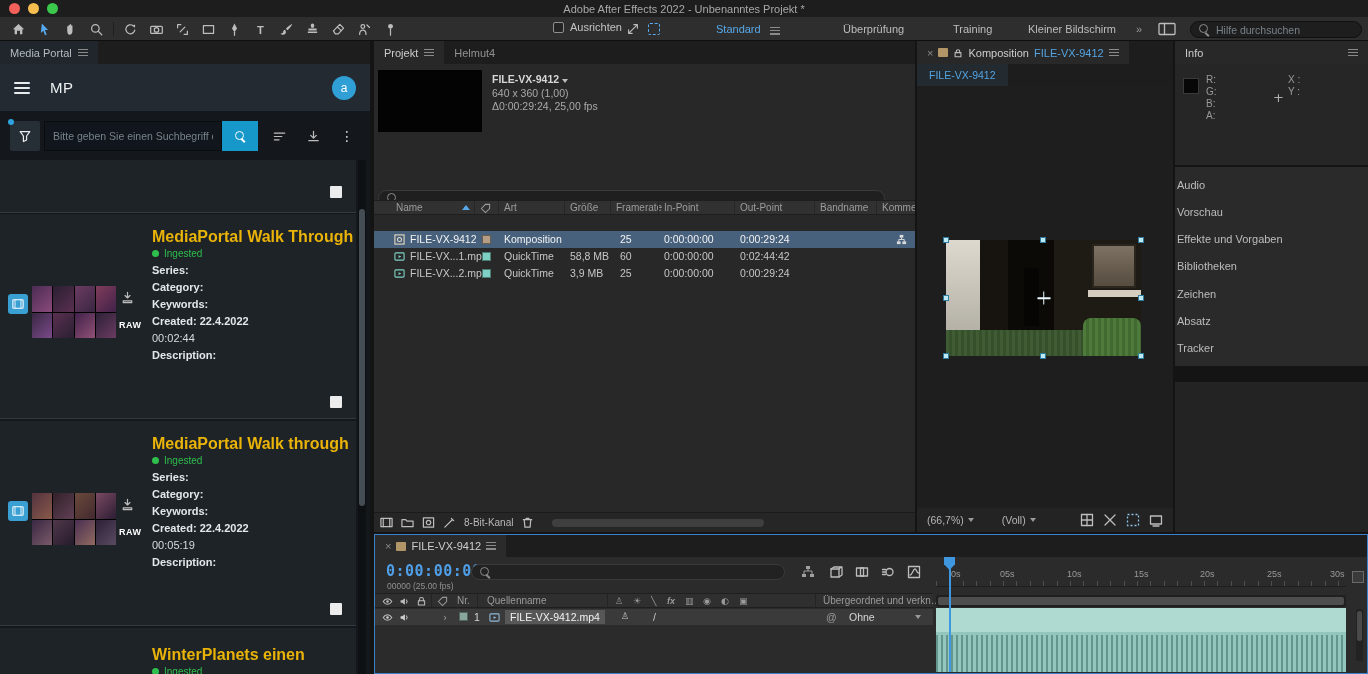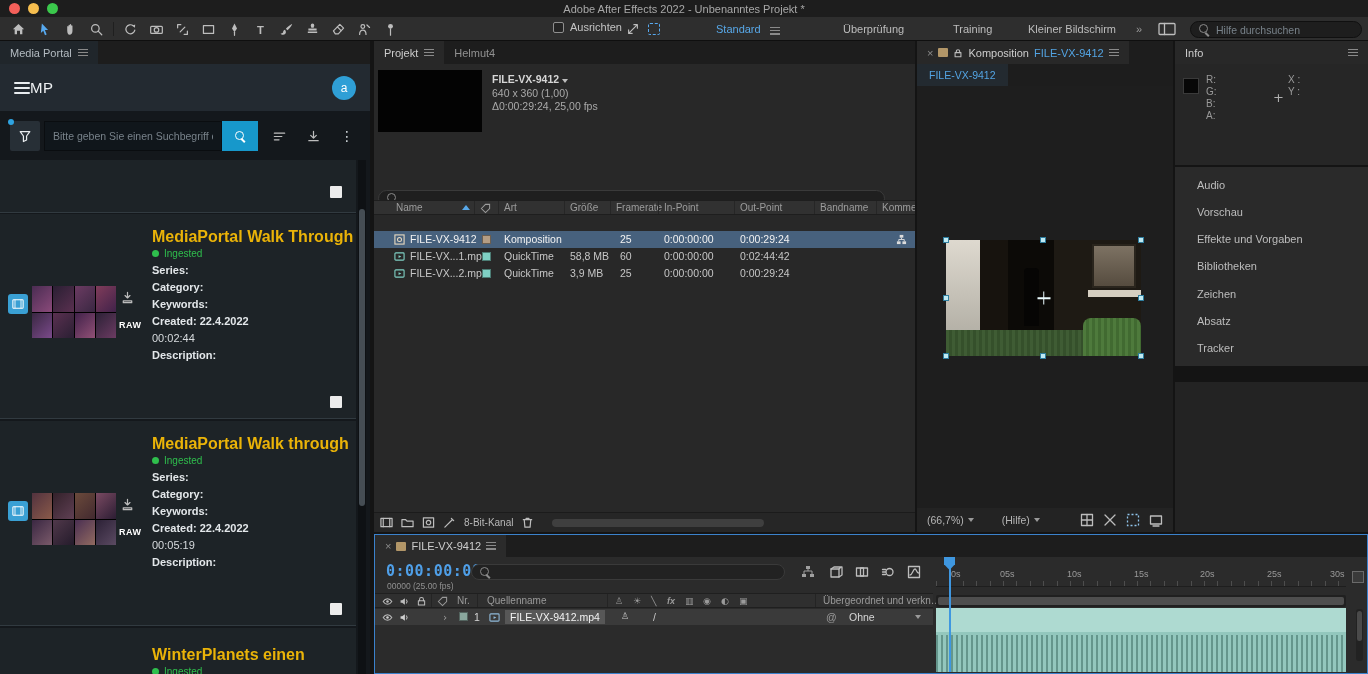--- a/index.html
+++ b/index.html
@@ -34,21 +34,21 @@
 .mag{position:relative;width:11px;height:11px;flex:0 0 auto}
 .mag::before{content:"";position:absolute;left:0;top:0;width:7px;height:7px;border:1.4px solid currentColor;border-radius:50%}
 .mag::after{content:"";position:absolute;left:7.4px;top:7.6px;width:4.6px;height:1.6px;background:currentColor;transform:rotate(45deg);transform-origin:0 0}
 .car{width:0;height:0;border-left:3.5px solid transparent;border-right:3.5px solid transparent;border-top:4px solid #9a9a9a;display:inline-block}
 
 .panel{position:absolute;overflow:hidden}
 .tabbar{position:absolute;left:0;top:0;right:0;height:23px;background:#1d1d1d;display:flex;align-items:stretch}
 .tab{display:flex;align-items:center;gap:6px;padding:0 10px;font-size:11px;color:#919191;white-space:nowrap}
 .tab.on{background:#282828;color:#cdcdcd}
 
-.mp-header{position:absolute;left:0;top:23px;width:370px;height:47px;background:#232a31;display:flex;align-items:center;padding:15px 14px;gap:0}
+.mp-header{position:absolute;left:0;top:23px;width:370px;height:47px;background:#232a31;display:flex;align-items:center;padding:15px 14px;gap:20px}
 .mp-burger{width:16px;height:12px;position:relative}
 .mp-burger i,.mp-burger::before,.mp-burger::after{content:"";position:absolute;left:0;right:0;height:2px;background:#e8ecef;border-radius:1px}
 .mp-burger::before{top:0}.mp-burger i{top:5px;display:block}.mp-burger::after{top:10px}
 .mp-appname{font-size:15px;color:#eef1f3;letter-spacing:.4px}
 .mp-avatar{margin-left:auto;width:24px;height:24px;border-radius:50%;background:#2f9fd6;color:#fff;display:flex;align-items:center;justify-content:center;font-size:12px}
 .mp-search{position:absolute;left:0;top:78px;width:370px;height:34px;display:flex;align-items:center;padding:0 10px}
 .mp-filter{width:30px;height:30px;background:#272f36;border-radius:2px;display:flex;align-items:center;justify-content:center;position:relative;flex:0 0 auto}
 .mp-filter .bluedot{position:absolute;left:-2px;top:-2px;width:6px;height:6px;border-radius:50%;background:#2fa3e0}
 .mp-input{flex:1;height:30px;background:#10161b;border:1px solid #0a0d10;display:flex;align-items:center;padding:0 8px;margin-left:4px}
 .mp-go{width:36px;height:30px;background:#1798cb;display:flex;align-items:center;justify-content:center;color:#fff;flex:0 0 auto}
@@ -86,21 +86,21 @@
 .vtabrow{position:absolute;left:0;top:23px;right:0;height:22px;background:#1d1d1d;display:flex}
 .vtab{background:#232a30;color:#53a4e3;font-size:10.5px;display:flex;align-items:center;padding:0 12px}
 .frame{position:absolute;left:29px;top:154px;width:195px;height:116px;background:#0f0d0a;overflow:hidden}
 .hnd{position:absolute;width:6px;height:6px;background:#bfe9f2;border:1px solid #2e7d9e;z-index:5}
 .cbar{position:absolute;left:0;right:0;bottom:0;height:24px;background:#232323;display:flex;align-items:center;gap:4px;padding:0 10px;font-size:10.5px;color:#b5b5b5}
 .fold{width:10px;height:9px;background:#b29668;border-radius:1px}
 
 .infocol{background:#141414}
 .info-body{position:absolute;left:0;top:23px;right:0;height:101px;background:#262626}
 .ilab{position:absolute;font-size:10px;color:#9a9a9a;white-space:nowrap}
-.pbar{position:absolute;left:0;right:0;height:36px;background:#2a2a2a;display:flex;align-items:center;padding:0 22px;font-size:11px;color:#bdbdbd}
+.pbar{position:absolute;left:0;right:0;height:36px;background:#2a2a2a;display:flex;align-items:center;padding:0 2px;font-size:11px;color:#bdbdbd}
 
 .timeline{background:#2b2b2b;border:1px solid #3b82cc}
 .tl-tabbar{position:absolute;left:0;top:0;right:0;height:22px;background:#1d1d1d;display:flex}
 .tcode{position:absolute;left:11px;top:27px;font-family:"DejaVu Sans Mono",monospace;font-size:15px;font-weight:bold;color:#4f9fe8;letter-spacing:.5px}
 .tframe{position:absolute;left:12px;top:46px;font-size:8.5px;color:#909090}
 .tl-search{position:absolute;left:96px;top:29px;width:314px;height:16px;background:#222;border:1px solid #3a3a3a;border-radius:8px;display:flex;align-items:center;gap:6px;padding:0 8px;color:#8a8a8a}
 .micon{width:14px;height:14px;color:#9f9f9f}
 .tl-colhead{position:absolute;left:0;top:58px;width:558px;height:15px;background:#2f2f2f;border-top:1px solid #1f1f1f;border-bottom:1px solid #1f1f1f}
 .tch{position:absolute;top:1px;font-size:10px;color:#9a9a9a;white-space:nowrap}
 .tl-layer{position:absolute;left:0;top:74px;width:558px;height:16px;background:#3a3a3a;font-size:10.5px;color:#d6d6d6}
@@ -549,21 +549,21 @@
       <span class="hnd" style="left:221px;top:151px"></span>
       <span class="hnd" style="left:26px;top:209px"></span>
       <span class="hnd" style="left:221px;top:209px"></span>
       <span class="hnd" style="left:26px;top:267px"></span>
       <span class="hnd" style="left:123px;top:267px"></span>
       <span class="hnd" style="left:221px;top:267px"></span>
     </div>
     <div class="cbar">
       <span>(66,7%)</span>
         <span class="car"></span>
-      <span style="margin-left:24px">(Hilfe)</span>
+      <span style="margin-left:24px">(Voll)</span>
         <span class="car"></span>
       <span style="margin-left:auto;display:flex;gap:9px;align-items:center">
         <svg class="micon" viewBox="0 0 14 14" width="13" height="13">
             <rect class="ic" x="1.5" y="1.5" width="11" height="11"></rect>
             <path class="ic" d="M7 1.5v11M1.5 7h11"></path>
           </svg>
         <svg class="micon" viewBox="0 0 14 14" width="13" height="13">
             <path class="ic" d="M2 12 12 2M2 2l10 10"></path>
           </svg>
         <svg class="micon" viewBox="0 0 14 14" width="13" height="13">

